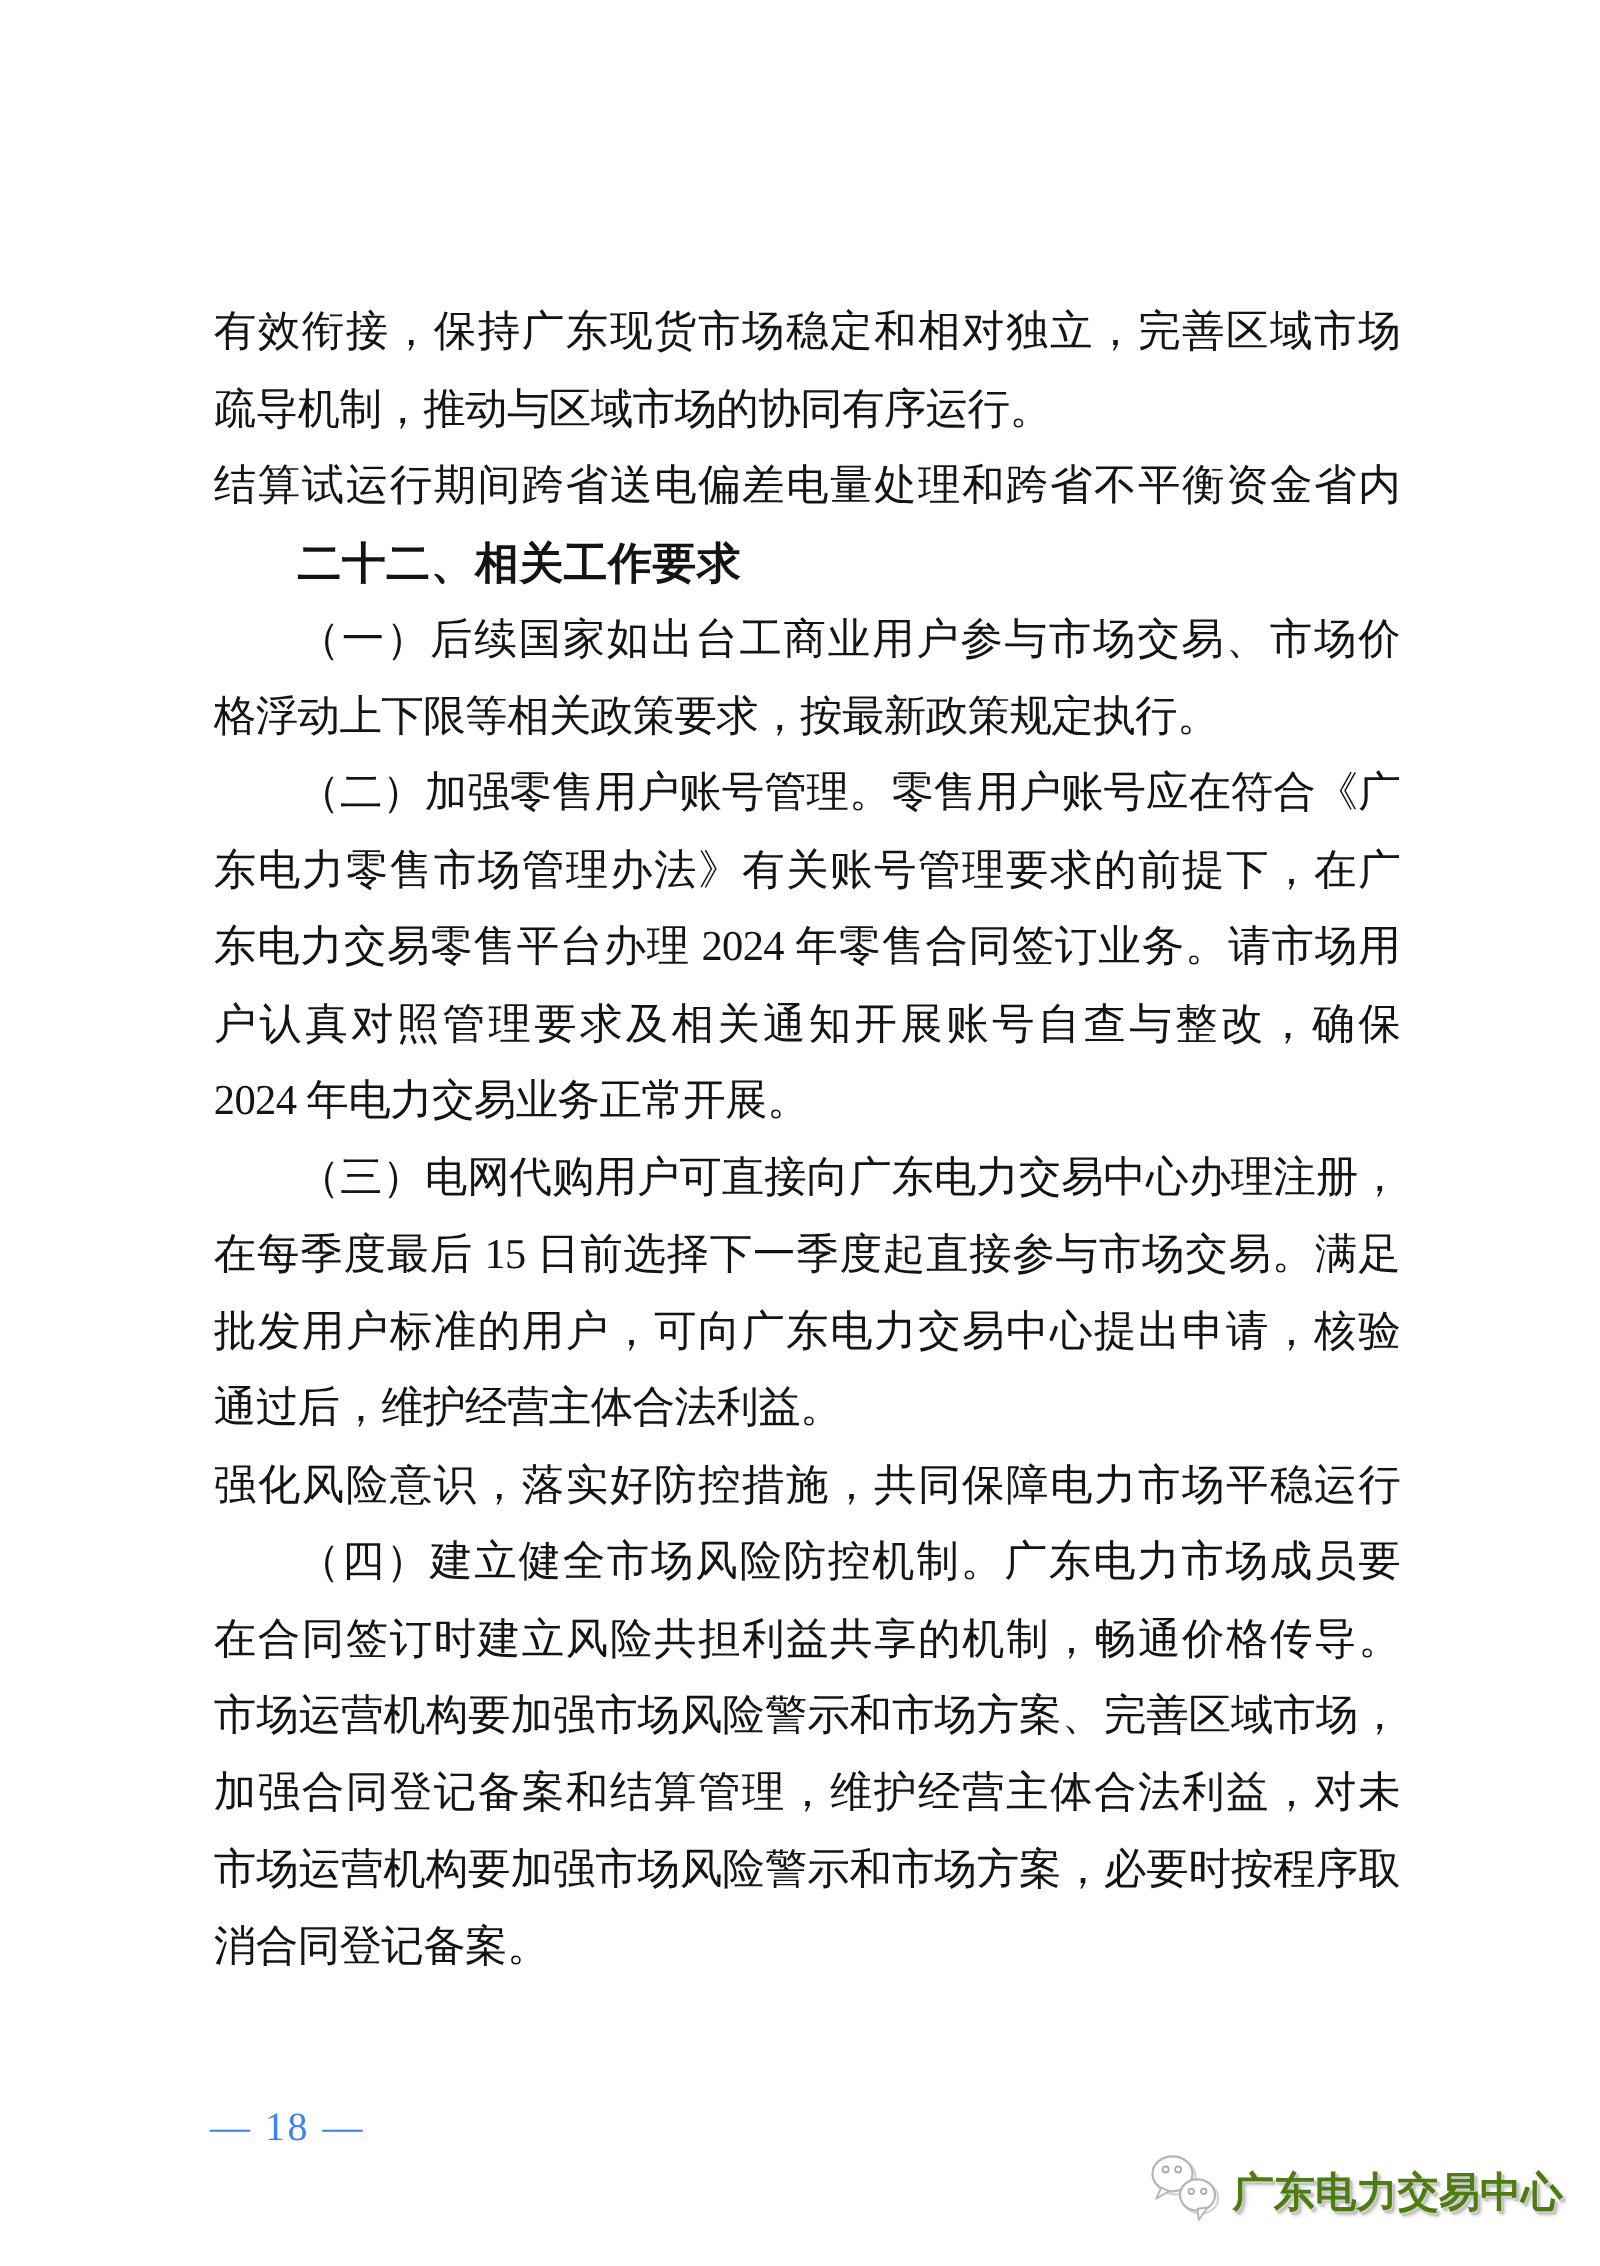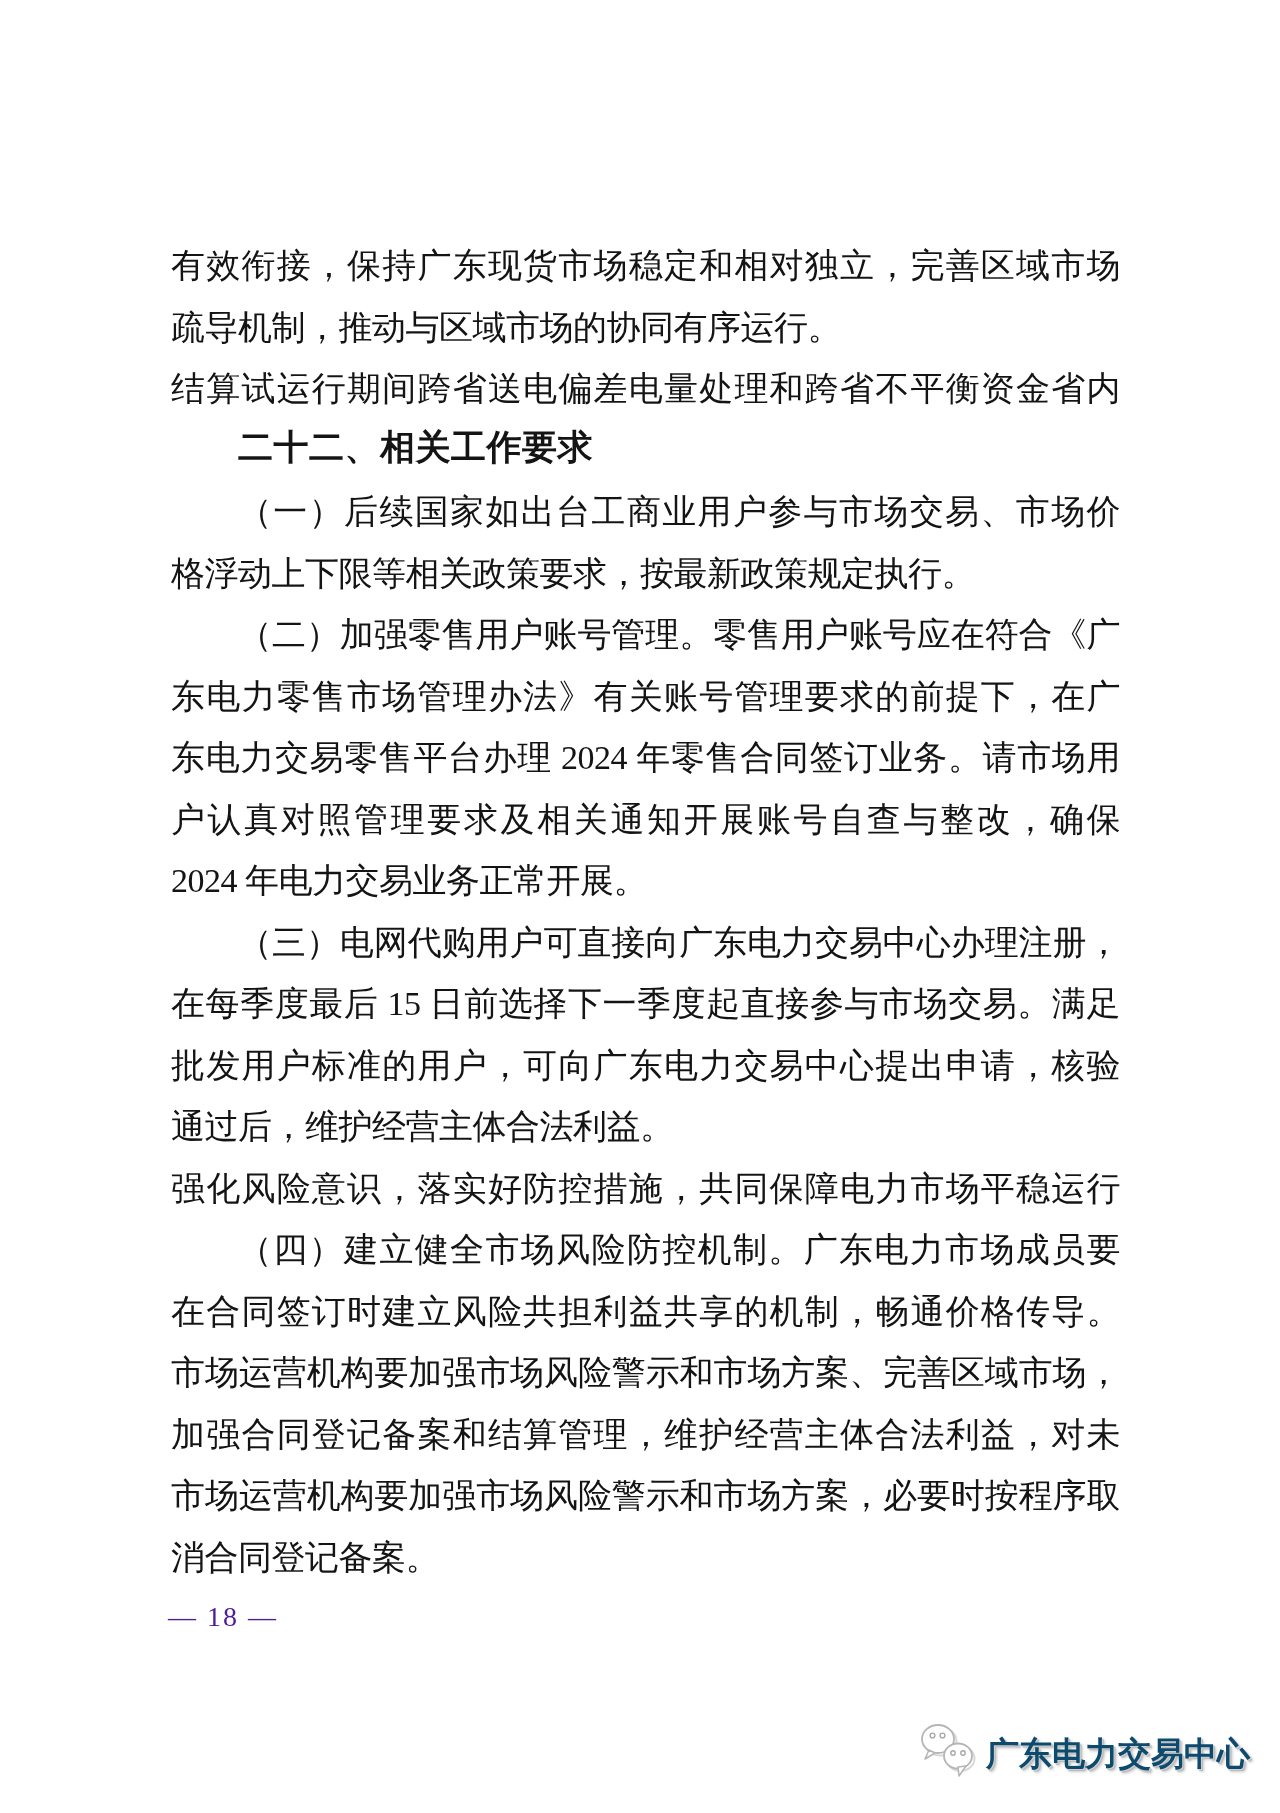--- a/index.html
+++ b/index.html
@@ -35,54 +35,54 @@
     overflow: visible;
   }
   .ln.flush {
     text-align: left;
     text-align-last: left;
   }
   .ln.indent {
     padding-left: 67px;
   }
   .ln.heading {
-    font-family: Liberation Mono, monospace;
+    font-family: Liberation Serif, serif;
     font-weight: bold;
     font-size: 35px;
     letter-spacing: 0.5px;
     text-align: left;
     text-align-last: left;
   }
   
   #page-number {
     position: absolute;
     left: 168px;
-    top: 1596px;
-    font-size: 28px;
+    top: 1680px;
+    font-size: 32px;
     line-height: 42px;
     letter-spacing: 2px;
-    color: #4c1d95;
+    color: #3b82f6;
   }
   #footer-logo {
     position: absolute;
     left: 918px;
     top: 1722px;
     height: 60px;
     display: flex;
     align-items: flex-start;
   }
   #footer-logo .logo-text {
     font-family: "Liberation Sans", "DejaVu Sans", sans-serif;
     font-size: 33px;
     line-height: 40px;
     margin-top: 12px;
     margin-left: 6px;
     letter-spacing: 0px;
     font-weight: bold;
-    color: #0c4a6e;
+    color: #4d7c0f;
     text-shadow:
       1px 1px 0 #cfcfcf,
       2px 2px 1px #b9b9b9,
       3px 3px 3px #cccccc;
   }
   #footer-logo svg {
     display: block;
   }
 </style>
 </head>

